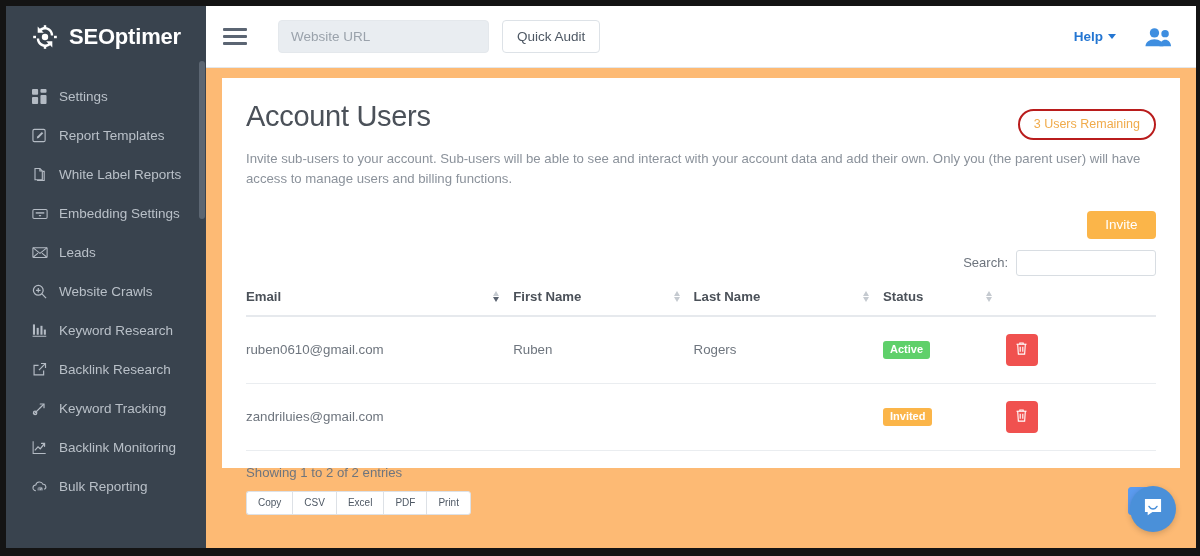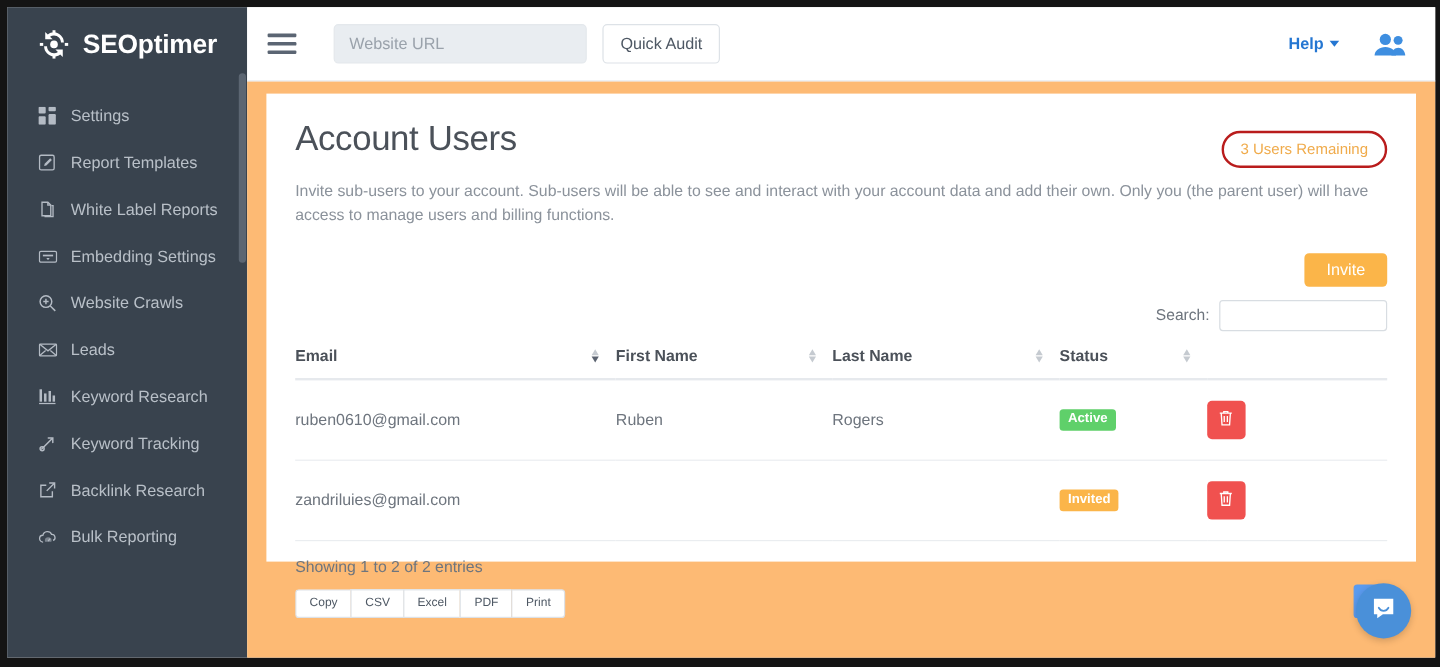--- a/index.html
+++ b/index.html
@@ -412,74 +412,84 @@
             <rect x="1" y="2" width="16" height="10" rx="1.3"></rect>
             <rect x="4.2" y="5" width="9.6" height="1.6" fill="currentColor" stroke="none"></rect>
             <path d="M7.4 8.2h3.2l-1.6 2z" fill="currentColor" stroke="none"></path>
           </svg>
         </span>
         <span class="nav-label">Embedding Settings</span>
       </div>
 
       <div class="nav-item">
         <span class="nav-icon">
+          <svg width="16" height="13" viewBox="0 0 18 14" fill="none" stroke="currentColor" stroke-width="1.2">
+            <rect x="1" y="1.6" width="16" height="11" rx="1"></rect>
+            <path d="M1 1.6 9 8l8-6.4M1 12.6l5.8-5M17 12.6l-5.8-5"></path>
+          </svg>
+        </span>
+        <span class="nav-label">Leads</span>
+      </div>
+
+      <div class="nav-item">
+        <span class="nav-icon">
           <svg width="15" height="15" viewBox="0 0 16 16" fill="none" stroke="currentColor" stroke-width="1.3">
             <circle cx="6.7" cy="6.7" r="5.2"></circle>
             <path d="M10.6 10.6 15 15"></path>
             <path d="M6.7 4.3v4.8M4.3 6.7h4.8"></path>
           </svg>
         </span>
         <span class="nav-label">Website Crawls</span>
-      </div>
-
-      <div class="nav-item">
-        <span class="nav-icon">
-          <svg width="16" height="13" viewBox="0 0 18 14" fill="none" stroke="currentColor" stroke-width="1.2">
-            <rect x="1" y="1.6" width="16" height="11" rx="1"></rect>
-            <path d="M1 1.6 9 8l8-6.4M1 12.6l5.8-5M17 12.6l-5.8-5"></path>
-          </svg>
-        </span>
-        <span class="nav-label">Leads</span>
       </div>
 
       <div class="nav-item">
         <span class="nav-icon">
           <svg width="15" height="15" viewBox="0 0 16 16" fill="currentColor">
             <rect x="1" y="1.5" width="2.2" height="11"></rect>
             <rect x="5" y="5.2" width="2.2" height="7.3"></rect>
             <rect x="9" y="3" width="2.2" height="9.5"></rect>
             <rect x="12.6" y="7" width="2.2" height="5.5"></rect>
             <rect x="0.6" y="13.6" width="14.6" height="1.1"></rect>
           </svg>
         </span>
         <span class="nav-label">Keyword Research</span>
       </div>
 
       <div class="nav-item">
         <span class="nav-icon">
+          <svg width="15" height="15" viewBox="0 0 16 16" fill="none" stroke="currentColor" stroke-width="1.25">
+            <path d="M12.4 9v4.8H2.2V3.6H7"></path>
+            <path d="M9.6 1.6h4.8v4.8"></path>
+            <path d="M7.4 8.6 14.2 1.8"></path>
+          </svg>
+        </span>
+        <span class="nav-label">Backlink Research</span>
+      </div>
+
+      <div class="nav-item">
+        <span class="nav-icon">
           <svg width="15" height="15" viewBox="0 0 16 16" fill="none" stroke="currentColor" stroke-width="1.3">
             <path d="M2.5 13.5 12.5 3.5"></path>
             <path d="M8.8 3.2h4v4" stroke-linecap="round"></path>
             <circle cx="3.3" cy="12.7" r="1.8"></circle>
           </svg>
         </span>
         <span class="nav-label">Keyword Tracking</span>
       </div>
 
       <div class="nav-item">
         <span class="nav-icon">
-          <svg width="15" height="15" viewBox="0 0 16 16" fill="none" stroke="currentColor" stroke-width="1.25">
-            <path d="M12.4 9v4.8H2.2V3.6H7"></path>
-            <path d="M9.6 1.6h4.8v4.8"></path>
-            <path d="M7.4 8.6 14.2 1.8"></path>
-          </svg>
-        </span>
-        <span class="nav-label">Backlink Research</span>
-      </div>
-
+          <svg width="15" height="15" viewBox="0 0 16 16" fill="none" stroke="currentColor" stroke-width="1.3">
+            <path d="M1.2 1.2v13.2h13.4" stroke-width="1.1"></path>
+            <path d="M3 11 6.4 7.2l2.4 2.2 4.3-5.4"></path>
+            <path d="M10.2 3.6h3.2v3.1" stroke-linecap="round"></path>
+          </svg>
+        </span>
+        <span class="nav-label">Backlink Monitoring</span>
+      </div>
 
       <div class="nav-item">
         <span class="nav-icon">
           <svg width="16" height="14" viewBox="0 0 18 14" fill="none" stroke="currentColor" stroke-width="1.2">
             <path d="M4.4 11.2a3.2 3.2 0 0 1-.2-6.4A4.3 4.3 0 0 1 12.4 4a2.9 2.9 0 0 1 1.3 5.6"></path>
             <path d="M6.2 10.9a3.2 3.2 0 1 1 6 0z" fill="currentColor" stroke="none" opacity="0.55"></path>
             <path d="M9.2 10.4 10.9 8"></path>
           </svg>
         </span>
         <span class="nav-label">Bulk Reporting</span>

